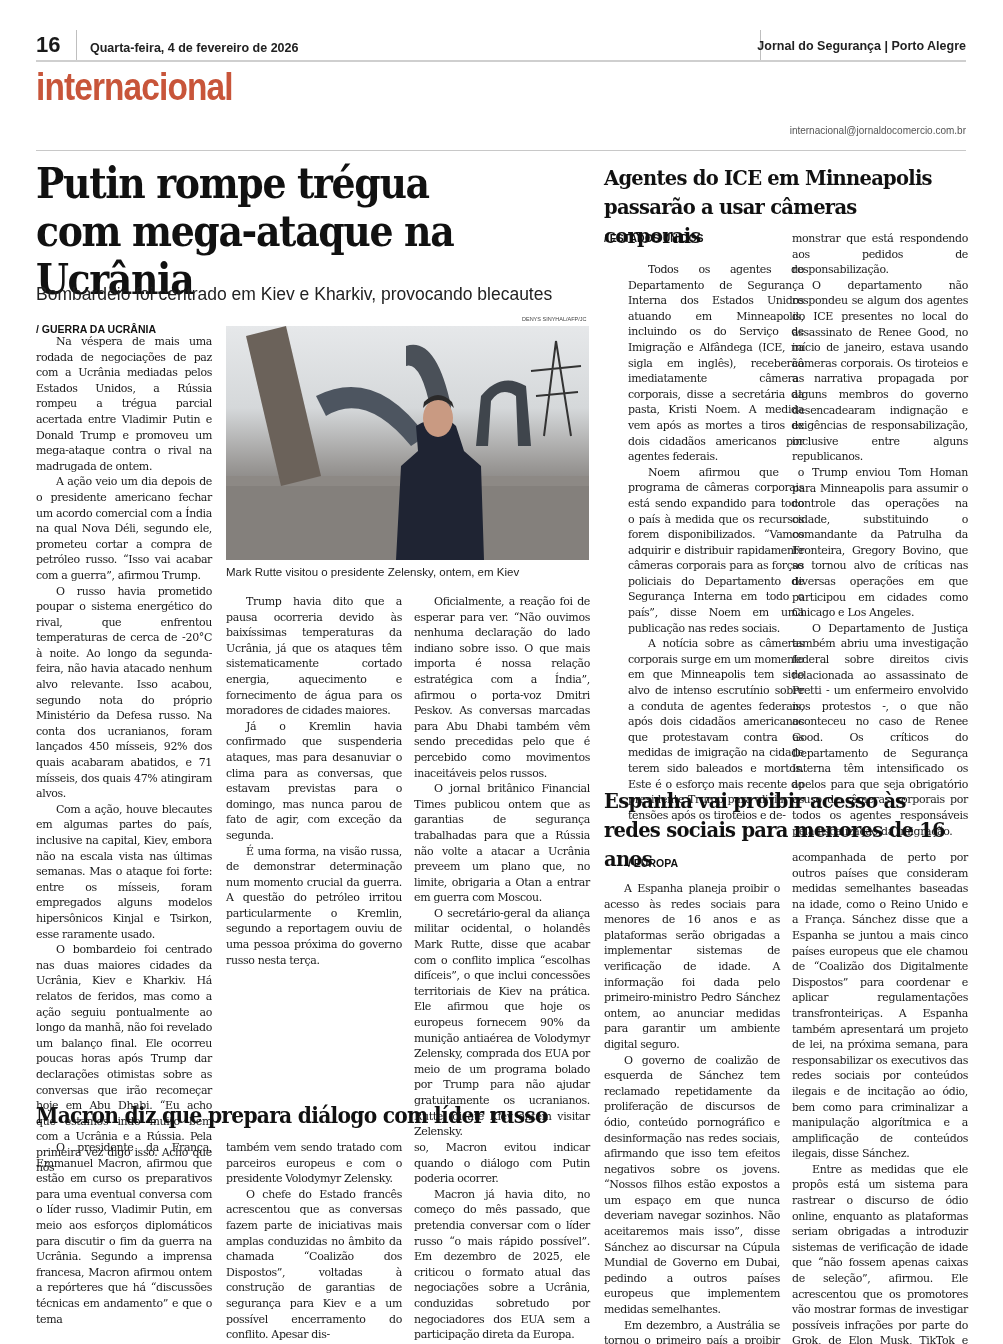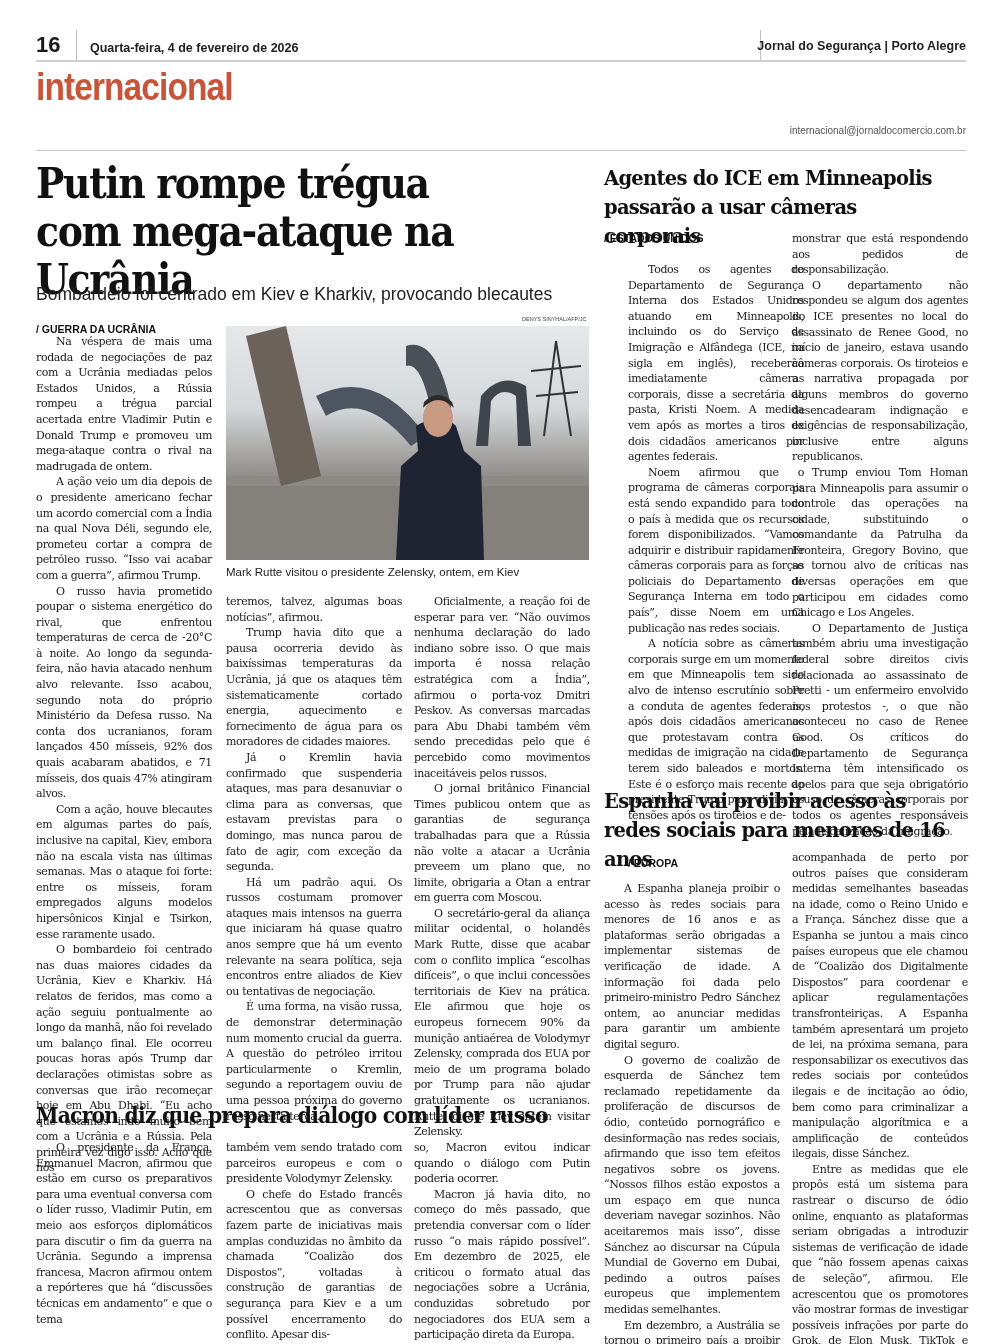--- a/index.html
+++ b/index.html
@@ -66,24 +66,22 @@
 <div class="caption">Mark Rutte visitou o presidente Zelensky, ontem, em Kiev</div>
 
 <div class="col" style="left:36px;top:334px;width:176px;">
   <p>Na véspera de mais uma rodada de negociações de paz com a Ucrânia mediadas pelos Estados Unidos, a Rússia rompeu a trégua parcial acertada entre Vladimir Putin e Donald Trump e promoveu um mega-ataque contra o rival na madrugada de ontem.</p>
   <p>A ação veio um dia depois de o presidente americano fechar um acordo comercial com a Índia na qual Nova Déli, segundo ele, prometeu cortar a compra de petróleo russo. “Isso vai acabar com a guerra”, afirmou Trump.</p>
   <p>O russo havia prometido poupar o sistema energético do rival, que enfrentou temperaturas de cerca de -20°C à noite. Ao longo da segunda-feira, não havia atacado nenhum alvo relevante. Isso acabou, segundo nota do próprio Ministério da Defesa russo. Na conta dos ucranianos, foram lançados 450 mísseis, 92% dos quais acabaram abatidos, e 71 mísseis, dos quais 47% atingiram alvos.</p>
   <p>Com a ação, houve blecautes em algumas partes do país, inclusive na capital, Kiev, embora não na escala vista nas últimas semanas. Mas o ataque foi forte: entre os mísseis, foram empregados alguns modelos hipersônicos Kinjal e Tsirkon, esse raramente usado.</p>
   <p>O bombardeio foi centrado nas duas maiores cidades da Ucrânia, Kiev e Kharkiv. Há relatos de feridos, mas como a ação seguiu pontualmente ao longo da manhã, não foi revelado um balanço final. Ele ocorreu poucas horas após Trump dar declarações otimistas sobre as conversas que irão recomeçar hoje em Abu Dhabi. “Eu acho que estamos indo muito bem com a Ucrânia e a Rússia. Pela primeira vez digo isso. Acho que nós</p>
 </div>
 <div class="col" style="left:226px;top:594px;width:176px;">
-  <p style="text-indent:0">teremos, talvez, algumas boas notícias”, afirmou.</p>
   <p>Trump havia dito que a pausa ocorreria devido às baixíssimas temperaturas da Ucrânia, já que os ataques têm sistematicamente cortado energia, aquecimento e fornecimento de água para os moradores de cidades maiores.</p>
   <p>Já o Kremlin havia confirmado que suspenderia ataques, mas para desanuviar o clima para as conversas, que estavam previstas para o domingo, mas nunca parou de fato de agir, com exceção da segunda.</p>
-  <p>Há um padrão aqui. Os russos costumam promover ataques mais intensos na guerra que iniciaram há quase quatro anos sempre que há um evento relevante na seara política, seja encontros entre aliados de Kiev ou tentativas de negociação.</p>
   <p>É uma forma, na visão russa, de demonstrar determinação num momento crucial da guerra. A questão do petróleo irritou particularmente o Kremlin, segundo a reportagem ouviu de uma pessoa próxima do governo russo nesta terça.</p>
 </div>
 <div class="col" style="left:414px;top:594px;width:176px;">
   <p>Oficialmente, a reação foi de esperar para ver. “Não ouvimos nenhuma declaração do lado indiano sobre isso. O que mais importa é nossa relação estratégica com a Índia”, afirmou o porta-voz Dmitri Peskov. As conversas marcadas para Abu Dhabi também vêm sendo precedidas pelo que é percebido como movimentos inaceitáveis pelos russos.</p>
   <p>O jornal britânico Financial Times publicou ontem que as garantias de segurança trabalhadas para que a Rússia não volte a atacar a Ucrânia preveem um plano que, no limite, obrigaria a Otan a entrar em guerra com Moscou.</p>
   <p>O secretário-geral da aliança militar ocidental, o holandês Mark Rutte, disse que acabar com o conflito implica “escolhas difíceis”, o que inclui concessões territoriais de Kiev na prática. Ele afirmou que hoje os europeus fornecem 90% da munição antiaérea de Volodymyr Zelensky, comprada dos EUA por meio de um programa bolado por Trump para não ajudar gratuitamente os ucranianos. Rutte foi até Kiev ontem visitar Zelensky.</p>
 </div>
 
 <h2 class="h2" style="left:36px;top:1102px;font-size:22px;transform:scaleX(0.92);transform-origin:left;">Macron diz que prepara diálogo com líder russo</h2>
 <div class="col" style="left:36px;top:1140px;width:176px;">

